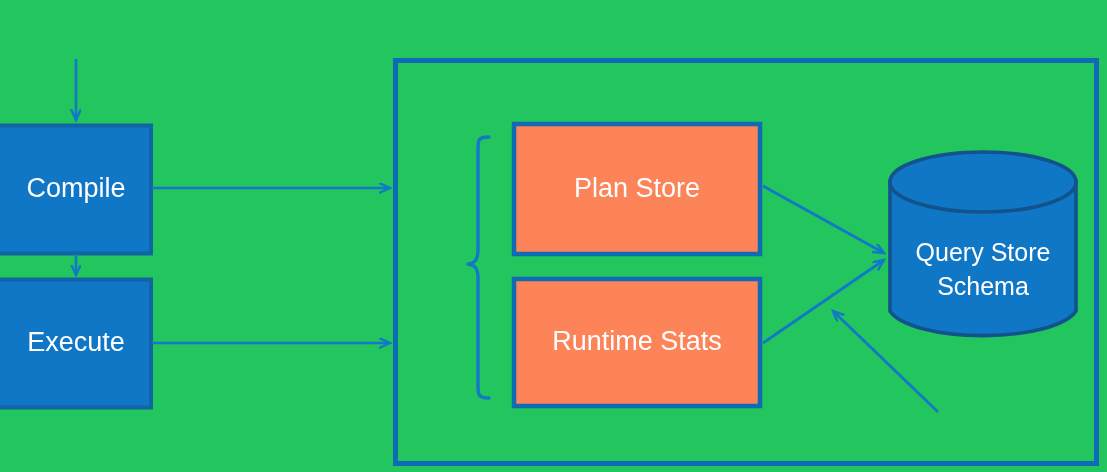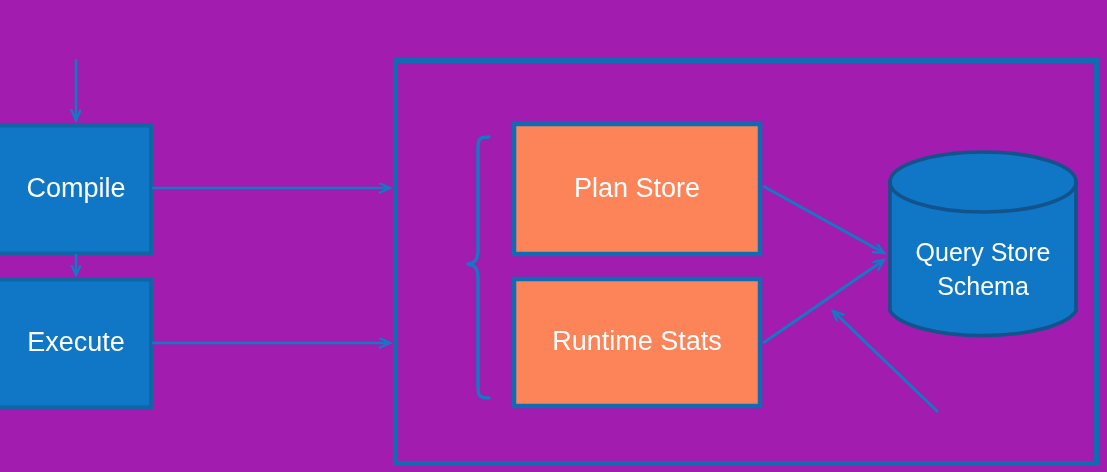--- a/index.html
+++ b/index.html
@@ -4,21 +4,21 @@
 <style>
   html, body {
     margin: 0;
     padding: 0;
     background: #000000;
   }
   #stage {
     position: relative;
     width: 1107px;
     height: 472px;
-    background: #a21caf;
+    background: #22c55e;
     overflow: hidden;
     font-family: "Liberation Sans", sans-serif;
   }
   #diagram-svg {
     position: absolute;
     left: 0;
     top: 0;
     width: 1107px;
     height: 472px;
     display: block;

